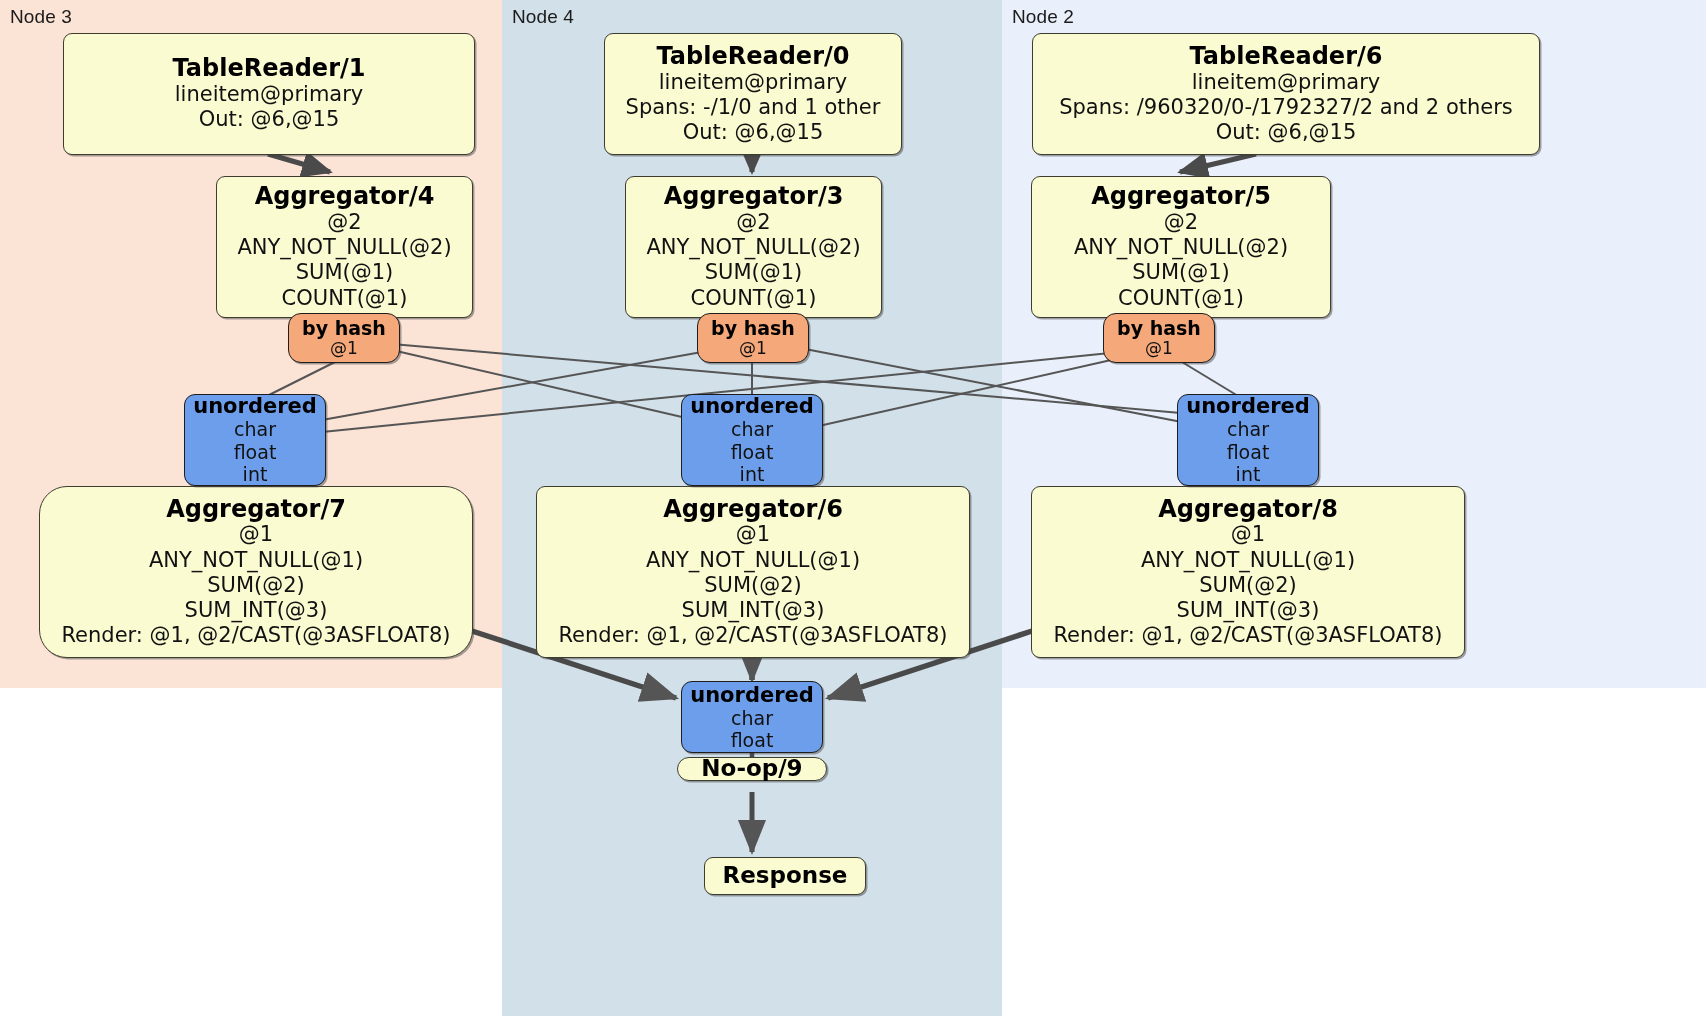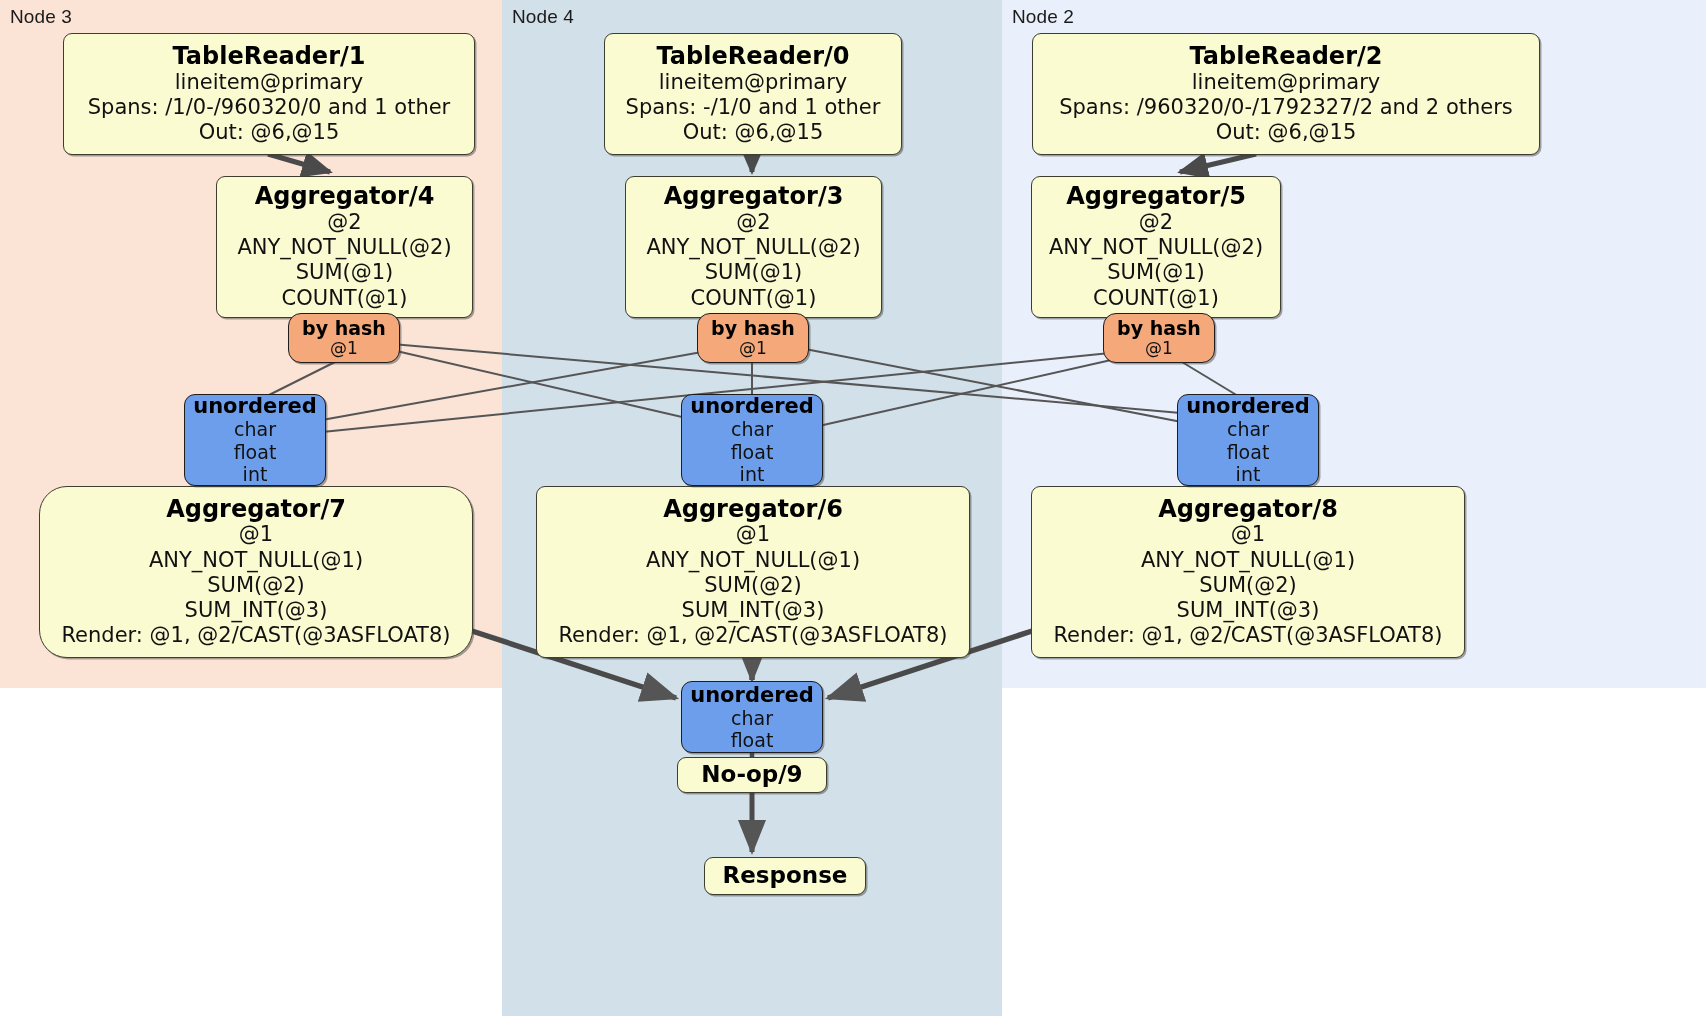--- a/index.html
+++ b/index.html
@@ -109,33 +109,32 @@
     </g>
 
     <g stroke="#4a4a4a" stroke-width="5" fill="none" marker-end="url(#arS)">
       <path d="M752,792 L752,852"></path>
     </g>
   </svg>
 
   <div class="box proc" style="left:63px;top:33px;width:412px;height:122px;">
     <div class="t">TableReader/1</div>
     <div class="d">lineitem@primary</div>
-    <div class="d">Spans: /1/0-/960320/0 and 1 other</div>
     <div class="d">Out: @6,@15</div>
   </div>
 
   <div class="box proc" style="left:604px;top:33px;width:298px;height:122px;">
     <div class="t">TableReader/0</div>
     <div class="d">lineitem@primary</div>
     <div class="d">Spans: -/1/0 and 1 other</div>
     <div class="d">Out: @6,@15</div>
   </div>
 
   <div class="box proc" style="left:1032px;top:33px;width:508px;height:122px;">
-    <div class="t">TableReader/2</div>
+    <div class="t">TableReader/6</div>
     <div class="d">lineitem@primary</div>
     <div class="d">Spans: /960320/0-/1792327/2 and 2 others</div>
     <div class="d">Out: @6,@15</div>
   </div>
 
   <div class="box proc" style="left:216px;top:176px;width:257px;height:142px;">
     <div class="t">Aggregator/4</div>
     <div class="d">@2</div>
     <div class="d">ANY_NOT_NULL(@2)</div>
     <div class="d">SUM(@1)</div>
@@ -143,21 +142,21 @@
   </div>
 
   <div class="box proc" style="left:625px;top:176px;width:257px;height:142px;">
     <div class="t">Aggregator/3</div>
     <div class="d">@2</div>
     <div class="d">ANY_NOT_NULL(@2)</div>
     <div class="d">SUM(@1)</div>
     <div class="d">COUNT(@1)</div>
   </div>
 
-  <div class="box proc" style="left:1031px;top:176px;width:250px;height:142px;">
+  <div class="box proc" style="left:1031px;top:176px;width:300px;height:142px;">
     <div class="t">Aggregator/5</div>
     <div class="d">@2</div>
     <div class="d">ANY_NOT_NULL(@2)</div>
     <div class="d">SUM(@1)</div>
     <div class="d">COUNT(@1)</div>
   </div>
 
   <div class="box router" style="left:288px;top:313px;width:112px;height:50px;">
     <div class="t">by hash</div>
     <div class="d">@1</div>
@@ -220,21 +219,21 @@
     <div class="d">SUM_INT(@3)</div>
     <div class="d">Render: @1, @2/CAST(@3ASFLOAT8)</div>
   </div>
 
   <div class="box sync" style="left:681px;top:681px;width:142px;height:72px;">
     <div class="t">unordered</div>
     <div class="d">char</div>
     <div class="d">float</div>
   </div>
 
-  <div class="box proc small zhi" style="left:677px;top:757px;width:150px;height:36px;">
+  <div class="box proc small zhi" style="left:677px;top:757px;width:150px;height:24px;border-radius:13px;">
     <div class="t">No-op/9</div>
   </div>
 
   <div class="box proc small zhi" style="left:671px;top:857px;width:162px;height:38px;margin-left:33px;">
     <div class="t">Response</div>
   </div>
 
 </div>
 
 </body></html>

